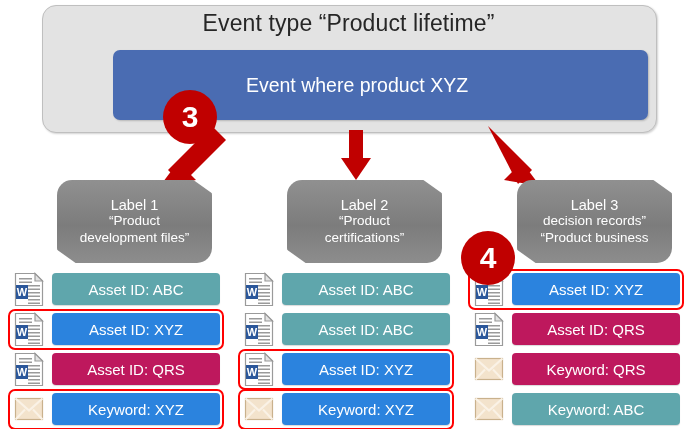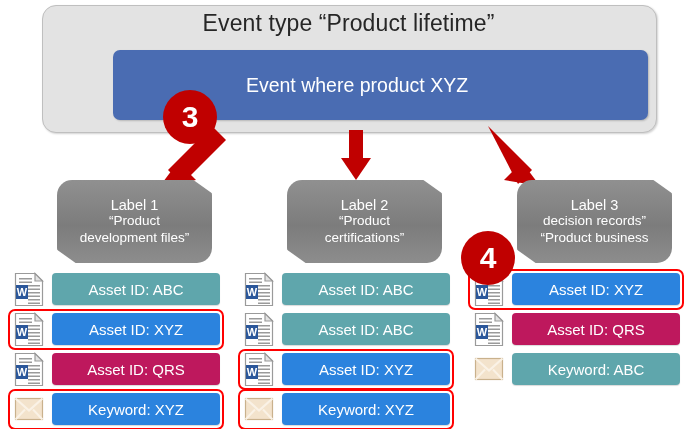--- a/index.html
+++ b/index.html
@@ -327,20 +327,30 @@
         <div class="pill black">
           <span>Asset ID: QRS</span>
         </div>
       </div>
       <div class="row">
         <span class="icon"><svg viewBox="0 0 30 35" width="30" height="35">
             <rect x="1.5" y="6.5" width="27" height="21" fill="#F3E3CC" stroke="#C9B18C" stroke-width="1.2"></rect>
             <path d="M1.5 6.5 L15 18.5 L28.5 6.5" fill="none" stroke="#FAF2E6" stroke-width="2.2"></path>
             <path d="M1.5 27.5 L11 17.5 M28.5 27.5 L19 17.5" fill="none" stroke="#FAF2E6" stroke-width="2"></path>
           </svg></span>
+        <div class="pill black">
+          <span>Keyword: QRS</span>
+        </div>
+      </div>
+      <div class="row">
+        <span class="icon"><svg viewBox="0 0 30 35" width="30" height="35">
+            <rect x="1.5" y="6.5" width="27" height="21" fill="#F3E3CC" stroke="#C9B18C" stroke-width="1.2"></rect>
+            <path d="M1.5 6.5 L15 18.5 L28.5 6.5" fill="none" stroke="#FAF2E6" stroke-width="2.2"></path>
+            <path d="M1.5 27.5 L11 17.5 M28.5 27.5 L19 17.5" fill="none" stroke="#FAF2E6" stroke-width="2"></path>
+          </svg></span>
         <div class="pill teal">
           <span>Keyword: ABC</span>
         </div>
       </div>
     </div>
 
   <div class="badge badge-3">3</div>
   <div class="badge badge-4">4</div>
 
 </div>

